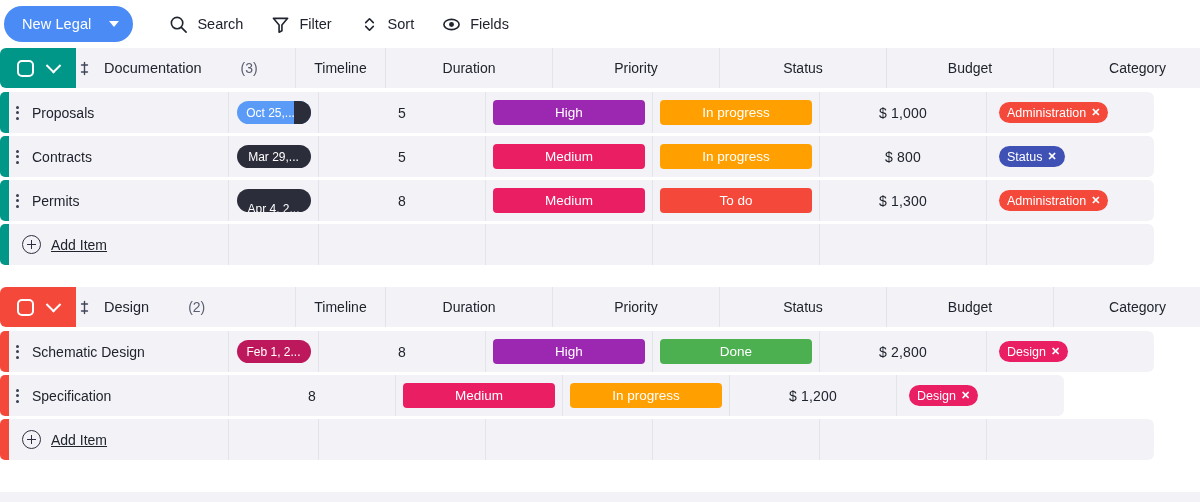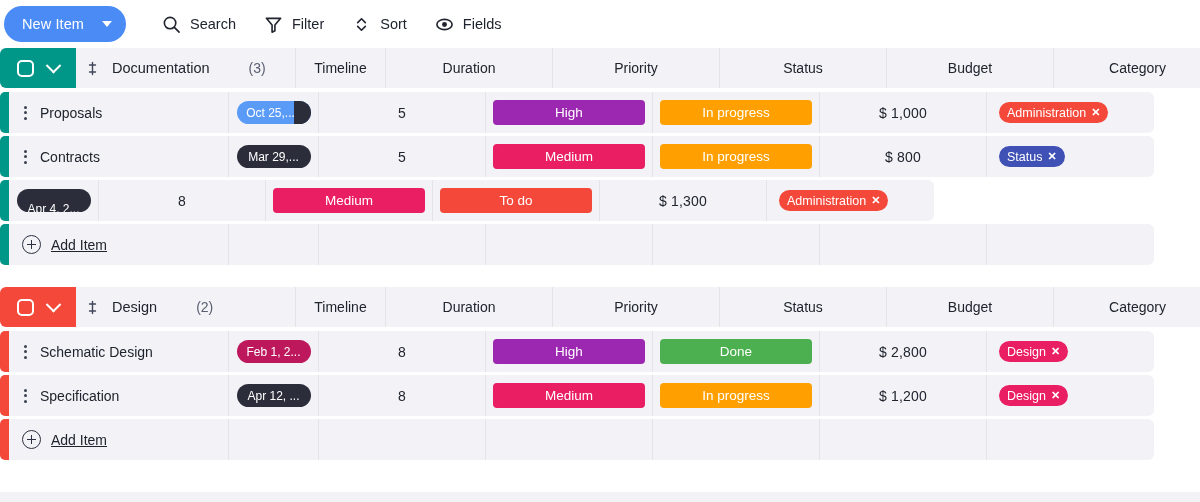--- a/index.html
+++ b/index.html
@@ -99,21 +99,21 @@
     display: flex;
     align-items: center;
     justify-content: center;
     font-size: 14px;
     color: #20242e;
     border-right: 1px solid #e3e3ea;
     position: relative;
   }
   .cell.title {
     justify-content: flex-start;
-    padding-left: 12px;
+    padding-left: 4px;
     gap: 13px;
   }
   .cell.headcell { font-size: 14px; color: #20242e; }
 
   
   .c-title    { flex: 0 0 220px; }
   .c-timeline { flex: 0 0 90px; }
   .c-duration { flex: 0 0 167px; }
   .c-priority { flex: 0 0 167px; }
   .c-status   { flex: 0 0 167px; }
@@ -185,21 +185,21 @@
   .bottom-strip {
     position: absolute; left: 0; right: 0; bottom: 0;
     height: 10px; background: #f3f3f7;
   }
 </style>
 </head>
 <body>
 
 <div class="toolbar">
   <div class="new-item-btn">
-    <span class="label">New Item</span>
+    <span class="label">New Legal</span>
     <span class="caret"></span>
   </div>
 
   <div class="tool">
     <span>
       <svg width="19" height="19" viewBox="0 0 20 20" fill="none" stroke="#20242e" stroke-width="1.7">
         <circle cx="8.5" cy="8.5" r="6"></circle>
           <line x1="13" y1="13" x2="18" y2="18" stroke-linecap="round"></line>
       </svg>
     </span>
@@ -325,20 +325,28 @@
         </div>
         <div class="cell c-category" style="justify-content: flex-start; padding-left: 12px;">
           <span class="tag" style="background: rgb(63, 81, 181);">
             <span>Status</span>
             <span class="x">✕</span>
           </span>
         </div>
       </div>
       <div class="row">
         <div class="accent-bar" style="background: rgb(0, 150, 136);"></div>
+        <div class="cell title c-title">
+          <span class="dots">
+            <i></i>
+            <i></i>
+            <i></i>
+          </span>
+          <span class="name">Permits</span>
+        </div>
         <div class="cell c-timeline">
           <div class="timeline-pill" style="background: rgb(43, 45, 58);">
             <span class="txt" style="margin-right: 0px; margin-top: 16px;">Apr 4, 2...</span>
           </div>
         </div>
         <div class="cell c-duration">
           <span>8</span>
         </div>
         <div class="cell c-priority">
           <div class="badge" style="background: rgb(233, 30, 99);">Medium</div>
@@ -431,25 +439,20 @@
       <div class="row">
         <div class="accent-bar" style="background: rgb(244, 72, 58);"></div>
         <div class="cell title c-title">
           <span class="dots">
             <i></i>
             <i></i>
             <i></i>
           </span>
           <span class="name">Specification</span>
         </div>
-        <div class="cell c-timeline">
-          <div class="timeline-pill" style="background: rgb(43, 45, 58);">
-            <span class="txt" style="margin-right: 0px;">Apr 12, ...</span>
-          </div>
-        </div>
         <div class="cell c-duration">
           <span>8</span>
         </div>
         <div class="cell c-priority">
           <div class="badge" style="background: rgb(233, 30, 99);">Medium</div>
         </div>
         <div class="cell c-status">
           <div class="badge" style="background: rgb(255, 160, 0);">In progress</div>
         </div>
         <div class="cell c-budget">

